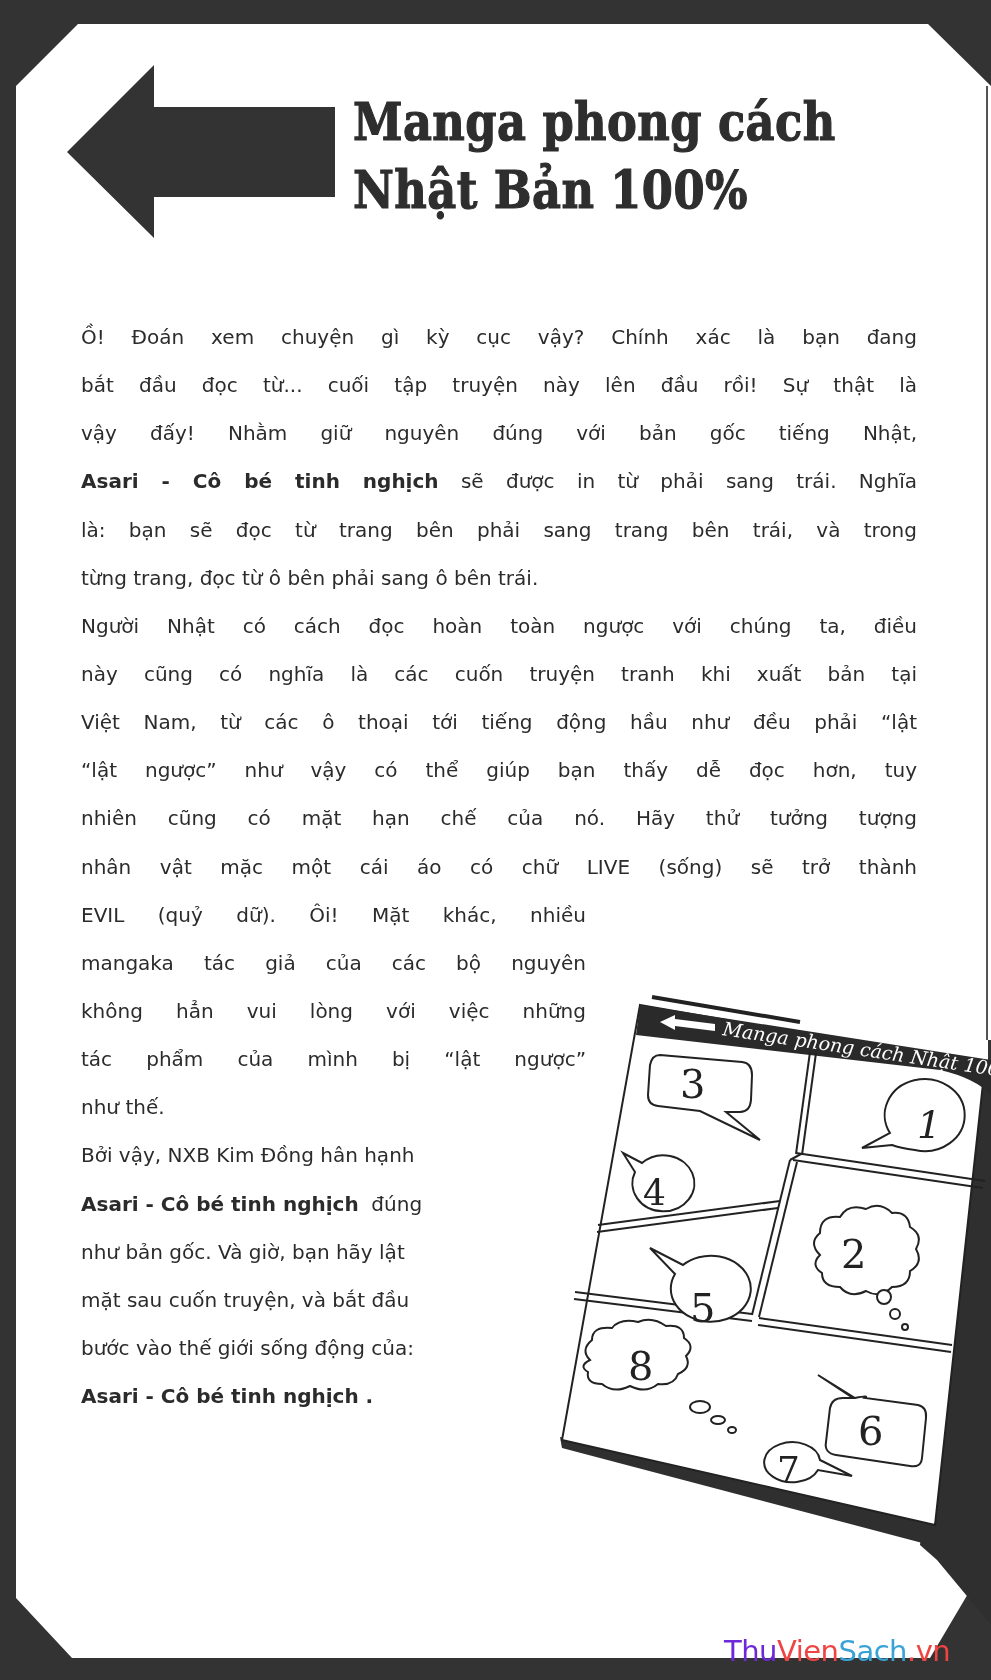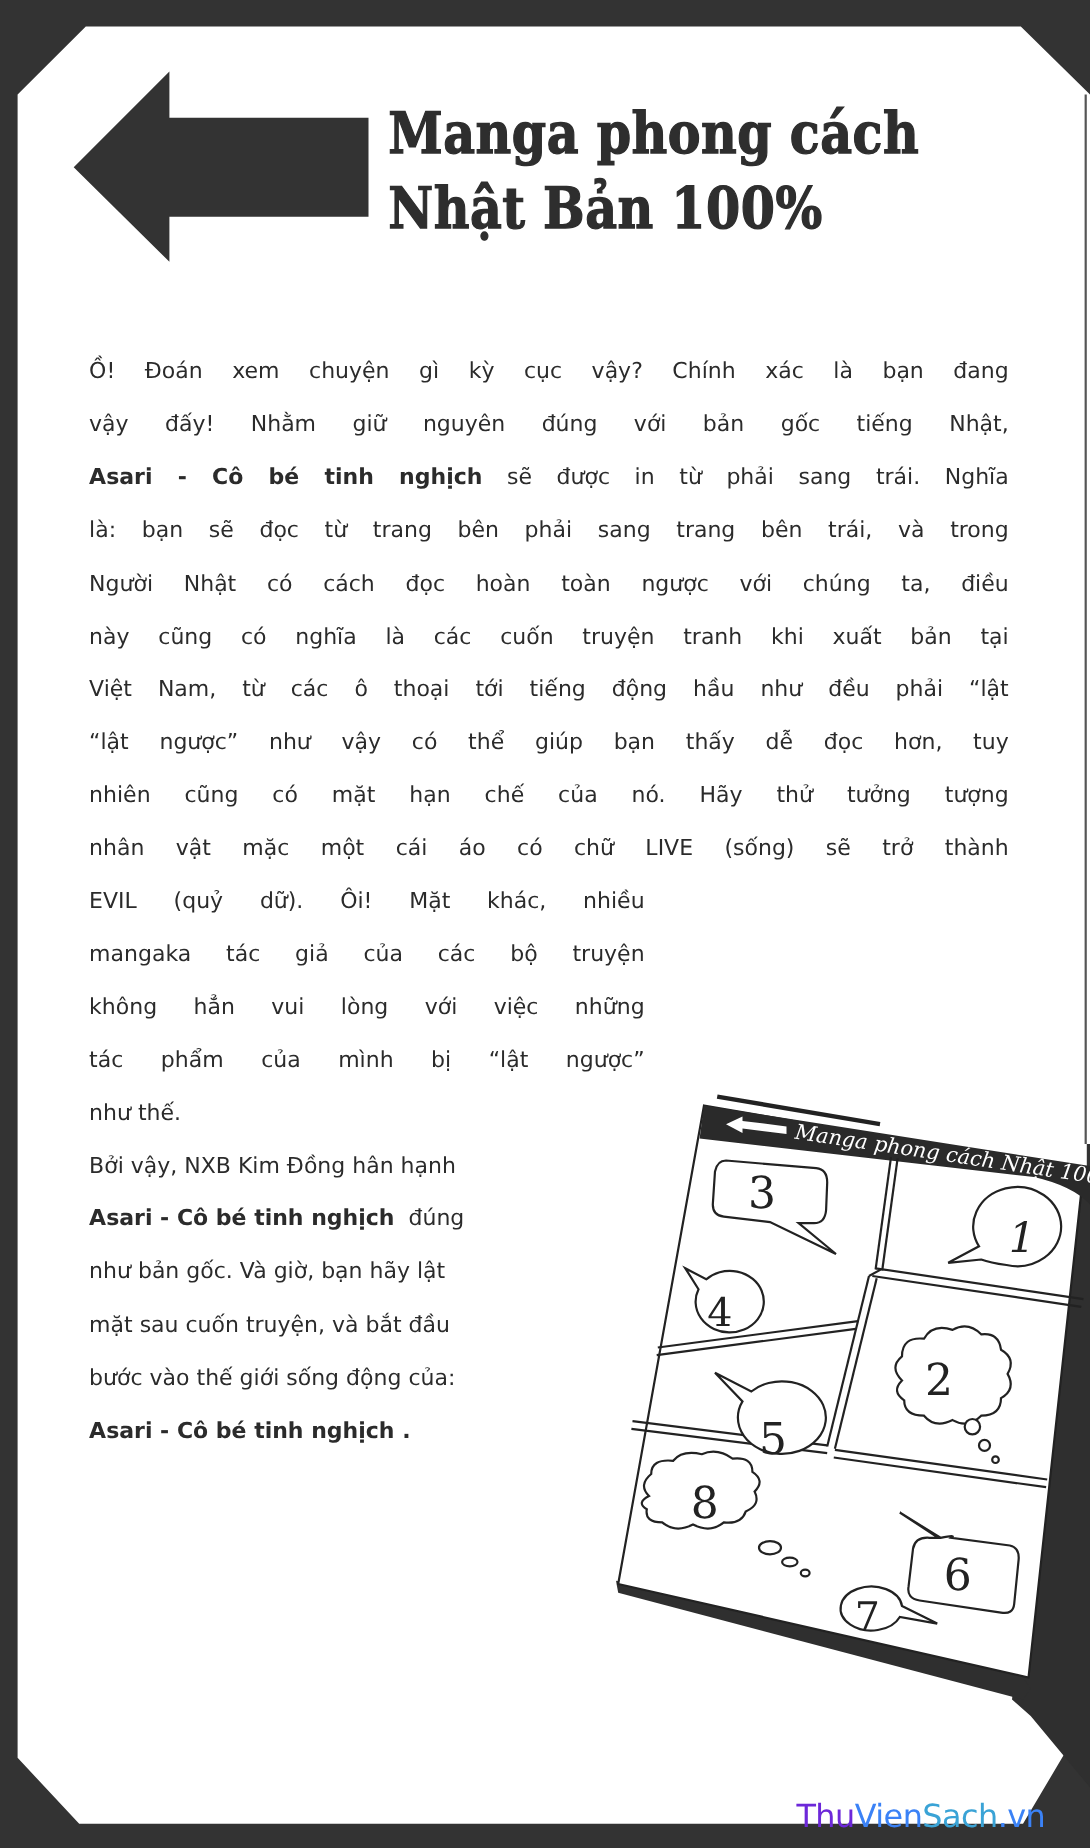--- a/index.html
+++ b/index.html
@@ -34,21 +34,21 @@
   .line.left { text-align: left; text-align-last: left; }
   .line b { font-weight: bold; }
   .diagram { position: absolute; left: 555px; top: 990px; width: 436px; height: 650px; }
   .watermark {
     position: absolute; left: 724px; top: 1634px;
     font-family: "DejaVu Sans", sans-serif; font-size: 29px; letter-spacing: -0.5px;
     white-space: nowrap;
   }
   .wm-a { color: #6d28d9; }
   .wm-c { color: #3aa3d6; }
-  .wm-d { color: #3b82f6; }
+  .wm-d { color: #ef4444; }
 </style>
 </head>
 <body>
 
 <svg class="frame" viewBox="0 0 991 1680" xmlns="http://www.w3.org/2000/svg">
   <defs>
     <filter id="grain" x="0" y="0" width="100%" height="100%">
       <feTurbulence type="fractalNoise" baseFrequency="0.9" numOctaves="1" seed="3"></feTurbulence>
       <feColorMatrix type="matrix" values="0 0 0 0 0.2  0 0 0 0 0.2  0 0 0 0 0.2  0 0 0 0.25 0"></feColorMatrix>
       <feComposite in2="SourceGraphic" operator="in"></feComposite>
@@ -64,31 +64,33 @@
   <polygon fill="#333333" points="67,152 154,65 154,107 335,107 335,197 154,197 154,238"></polygon>
 </svg>
 
 <div class="title">
   <span>Manga phong cách</span>
   <span>Nhật Bản 100%</span>
 </div>
 
 <div class="body-text">
   <span class="line wide">Ồ! Đoán xem chuyện gì kỳ cục vậy? Chính xác là bạn đang</span>
+  <span class="line wide">bắt đầu đọc từ... cuối tập truyện này lên đầu rồi! Sự thật là</span>
   <span class="line wide">vậy đấy! Nhằm giữ nguyên đúng với bản gốc tiếng Nhật,</span>
   <span class="line wide"><b>Asari - Cô bé tinh nghịch</b><span> sẽ được in từ phải sang trái. Nghĩa</span></span>
   <span class="line wide">là: bạn sẽ đọc từ trang bên phải sang trang bên trái, và trong</span>
+  <span class="line wide left">từng trang, đọc từ ô bên phải sang ô bên trái.</span>
   <span class="line wide">Người Nhật có cách đọc hoàn toàn ngược với chúng ta, điều</span>
   <span class="line wide">này cũng có nghĩa là các cuốn truyện tranh khi xuất bản tại</span>
   <span class="line wide">Việt Nam, từ các ô thoại tới tiếng động hầu như đều phải “lật</span>
   <span class="line wide">“lật ngược” như vậy có thể giúp bạn thấy dễ đọc hơn, tuy</span>
   <span class="line wide">nhiên cũng có mặt hạn chế của nó. Hãy thử tưởng tượng</span>
   <span class="line wide">nhân vật mặc một cái áo có chữ LIVE (sống) sẽ trở thành</span>
   <span class="line narrow">EVIL (quỷ dữ). Ôi! Mặt khác, nhiều</span>
-  <span class="line narrow">mangaka  tác giả của các bộ truyện</span>
+  <span class="line narrow">mangaka  tác giả của các bộ nguyên</span>
   <span class="line narrow">không hẳn vui lòng với việc những</span>
   <span class="line narrow">tác phẩm của mình bị “lật ngược”</span>
   <span class="line narrow left">như thế.</span>
   <span class="line narrow left">Bởi vậy, NXB Kim Đồng hân hạnh</span>
   <span class="line narrow left" style="width:450px"><b>Asari - Cô bé tinh nghịch</b><span style="white-space:pre">  đúng</span></span>
   <span class="line narrow left">như bản gốc. Và giờ, bạn hãy lật</span>
   <span class="line narrow left">mặt sau cuốn truyện, và bắt đầu</span>
   <span class="line narrow left">bước vào thế giới sống động của:</span>
   <span class="line narrow left"><b>Asari - Cô bé tinh nghịch .</b><span></span></span>
 </div>

